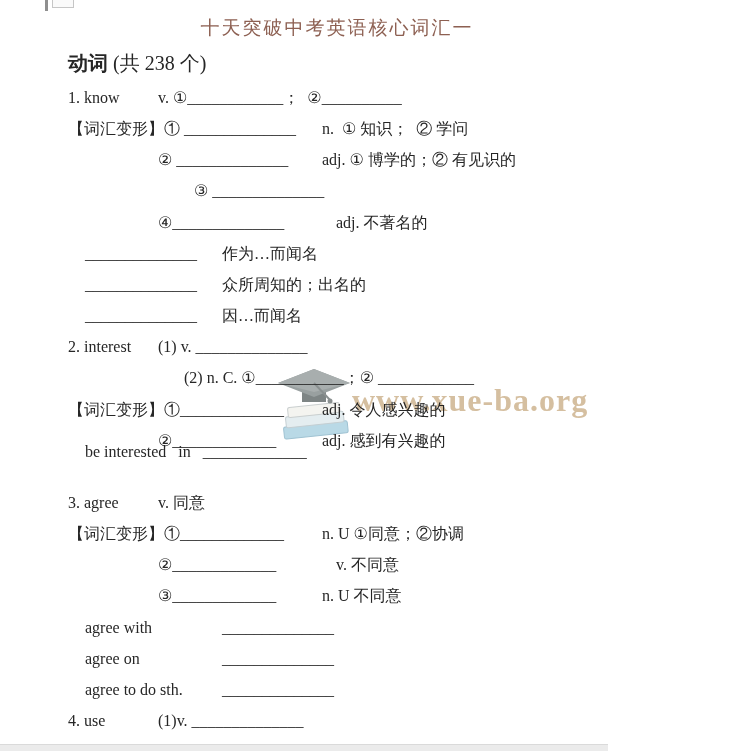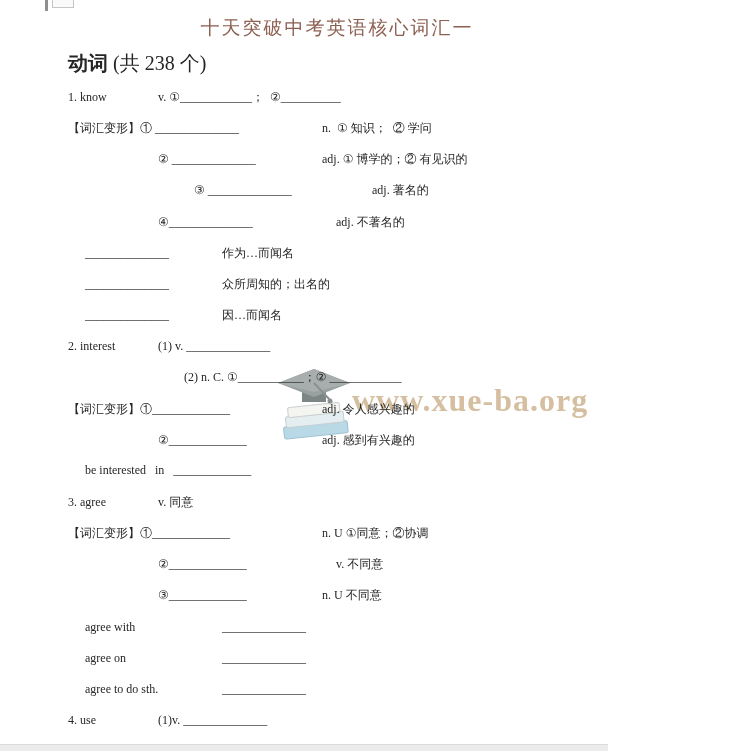--- a/index.html
+++ b/index.html
@@ -13,21 +13,21 @@
   
   .doc-title{
     position:absolute;top:15px;left:0;width:674px;text-align:center;
     font-size:19px;letter-spacing:2px;z-index:2;
   }
   
   .doc-heading{position:absolute;top:50px;left:68px;font-size:20px;z-index:2;white-space:pre;}
   .doc-heading .hd-bold{font-weight:bold;}
   
   #rows{position:absolute;inset:0;z-index:2;}
-  .row{position:absolute;left:0;width:100%;height:31px;line-height:31px;font-size:12px;}
+  .row{position:absolute;left:0;width:100%;height:31px;line-height:31px;font-size:16px;}
   .cell{position:absolute;top:0;white-space:pre;}
   .col-term{left:68px;}
   .col-phrase{left:85px;}
   .col-sub{left:158px;}
   .col-sub2{left:184px;}
   .col-mid{left:202px;margin-left:20px;}
   .col-def{left:322px;}
   .col-defi{left:336px;}
   .col-u2{left:384px;}
   
@@ -79,21 +79,20 @@
       <div class="row" style="top: 144.3px;">
         <span class="cell col-sub">② ______________</span>
         <span class="cell col-def">adj. ① 博学的；② 有见识的</span>
       </div>
       <div class="row" style="top: 113.15px;">
         <span class="cell col-term">【词汇变形】① ______________</span>
         <span class="cell col-def">n.  ① 知识；  ② 学问</span>
       </div>
       <div class="row" style="top: 175.45px; margin-left: 36px;">
         <span class="cell col-sub">③ ______________</span>
-        <span class="cell col-defi">adj. 著名的</span>
       </div>
       <div class="row" style="top: 206.6px;">
         <span class="cell col-sub">④______________</span>
         <span class="cell col-defi">adj. 不著名的</span>
       </div>
       <div class="row" style="top: 237.75px;">
         <span class="cell col-phrase">______________</span>
         <span class="cell col-mid">作为…而闻名</span>
       </div>
       <div class="row" style="top: 268.9px;">
@@ -112,21 +111,21 @@
         <span class="cell col-sub2">(2) n. C. ①___________；② ____________</span>
       </div>
       <div class="row" style="top: 393.5px;">
         <span class="cell col-term">【词汇变形】①_____________</span>
         <span class="cell col-def">adj. 令人感兴趣的</span>
       </div>
       <div class="row" style="top: 424.65px;">
         <span class="cell col-sub">②_____________</span>
         <span class="cell col-def">adj. 感到有兴趣的</span>
       </div>
-      <div class="row" style="top: 455px;">
+      <div class="row" style="top: 436px;">
         <span class="cell col-phrase">be interested   in   _____________</span>
       </div>
       <div class="row" style="top: 486.95px;">
         <span class="cell col-term">3. agree</span>
         <span class="cell col-sub">v. 同意</span>
       </div>
       <div class="row" style="top: 518.1px;">
         <span class="cell col-term">【词汇变形】①_____________</span>
         <span class="cell col-def">n. U ①同意；②协调</span>
       </div>

